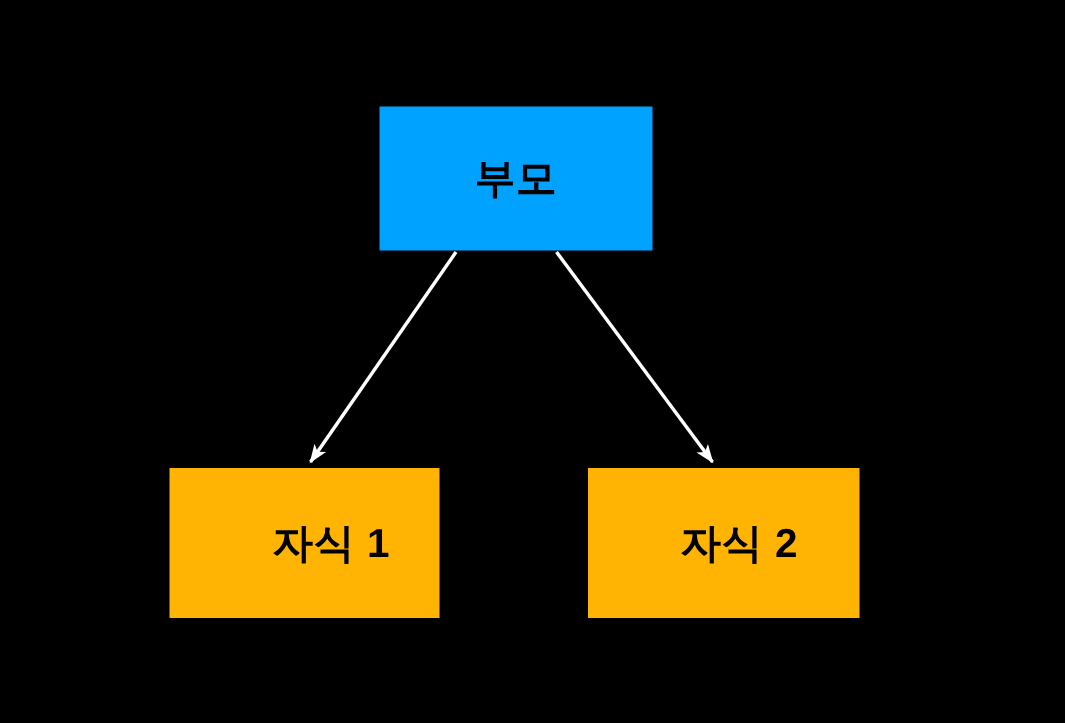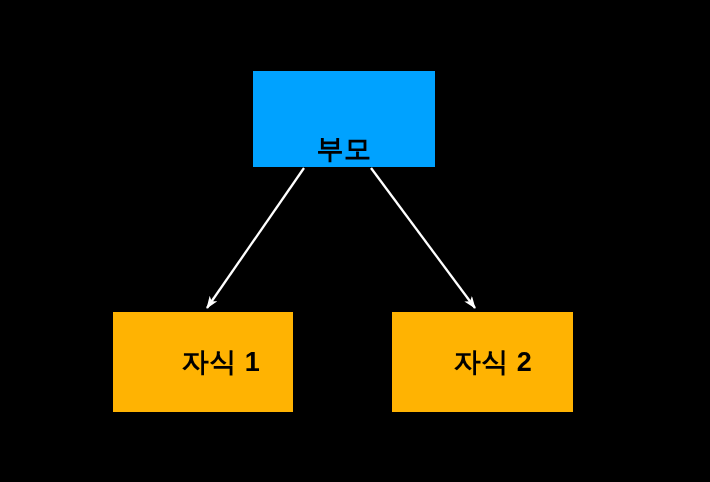--- a/index.html
+++ b/index.html
@@ -28,21 +28,20 @@
     color: var(--node_text, #000000);
     letter-spacing: 0.5px;
     white-space: nowrap;
   }
   .node-parent {
     left: 253px;
     top: 71px;
     width: 182px;
     height: 96px;
     background: var(--parent_fill, #00A2FF);
-    align-items: flex-end;
   }
   .node-child1 {
     left: 113px;
     top: 312px;
     width: 180px;
     height: 100px;
     background: var(--child_fill, #FFB302);
     padding-left: 36px;
   }
   .node-child2 {

